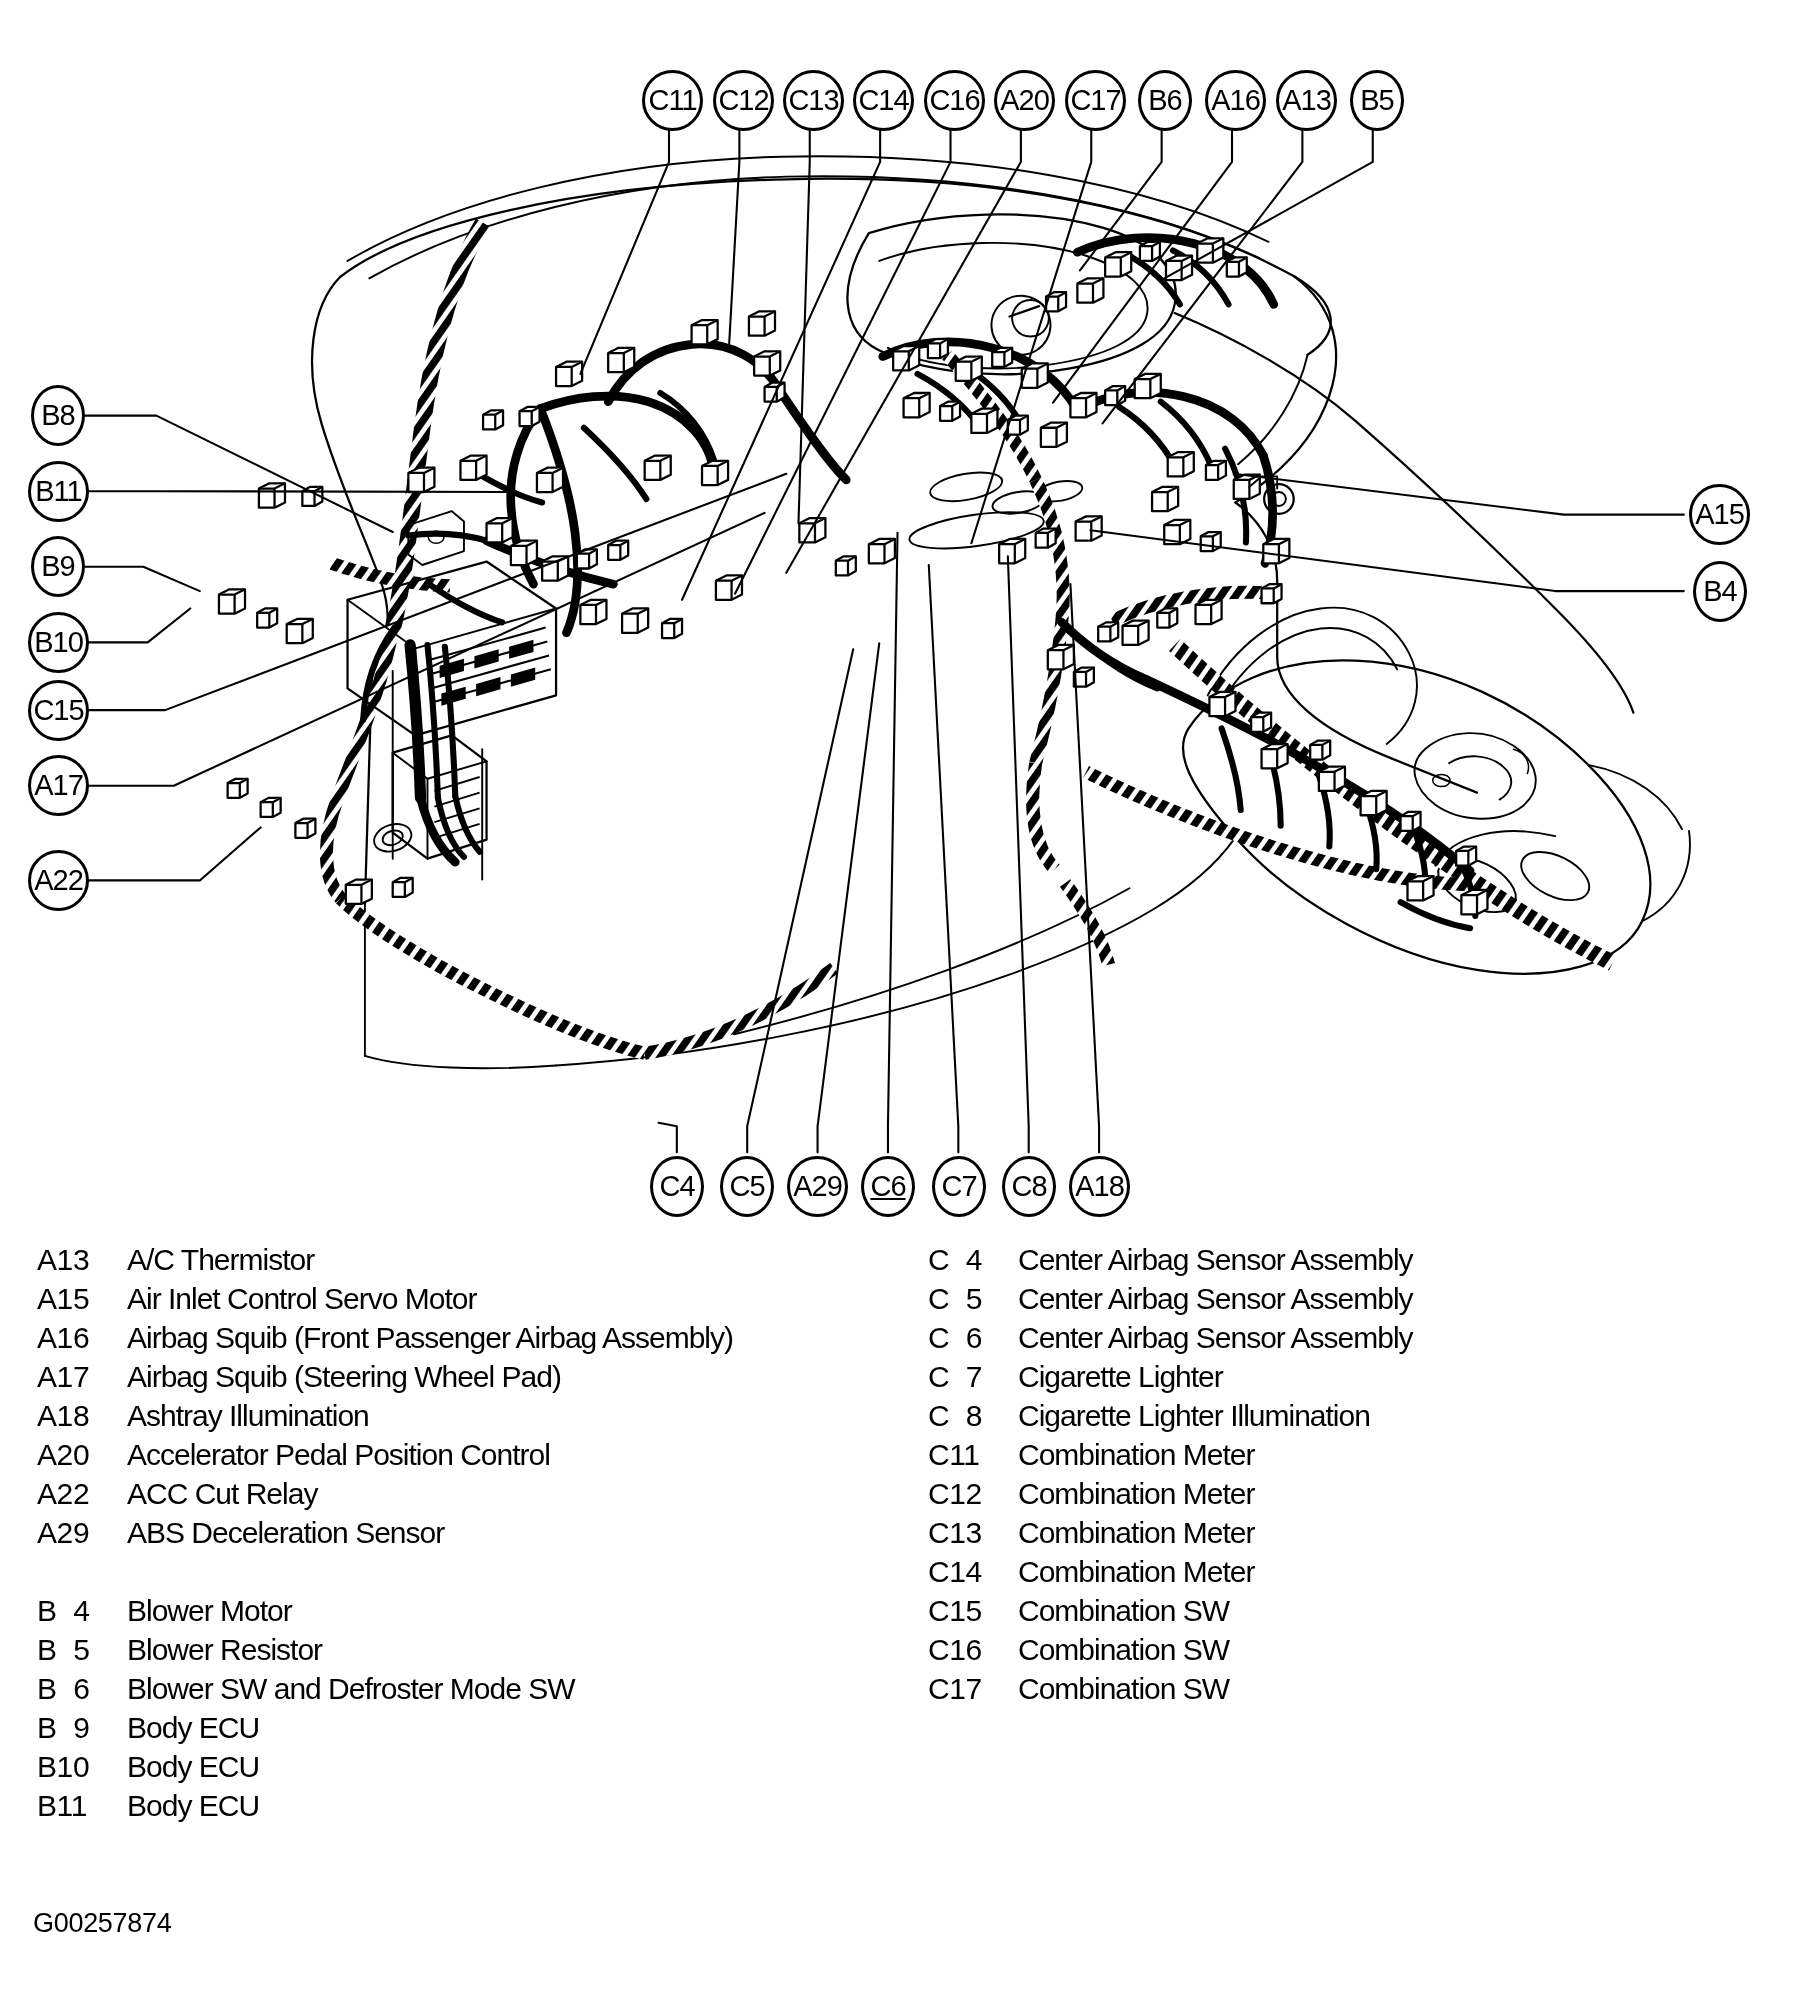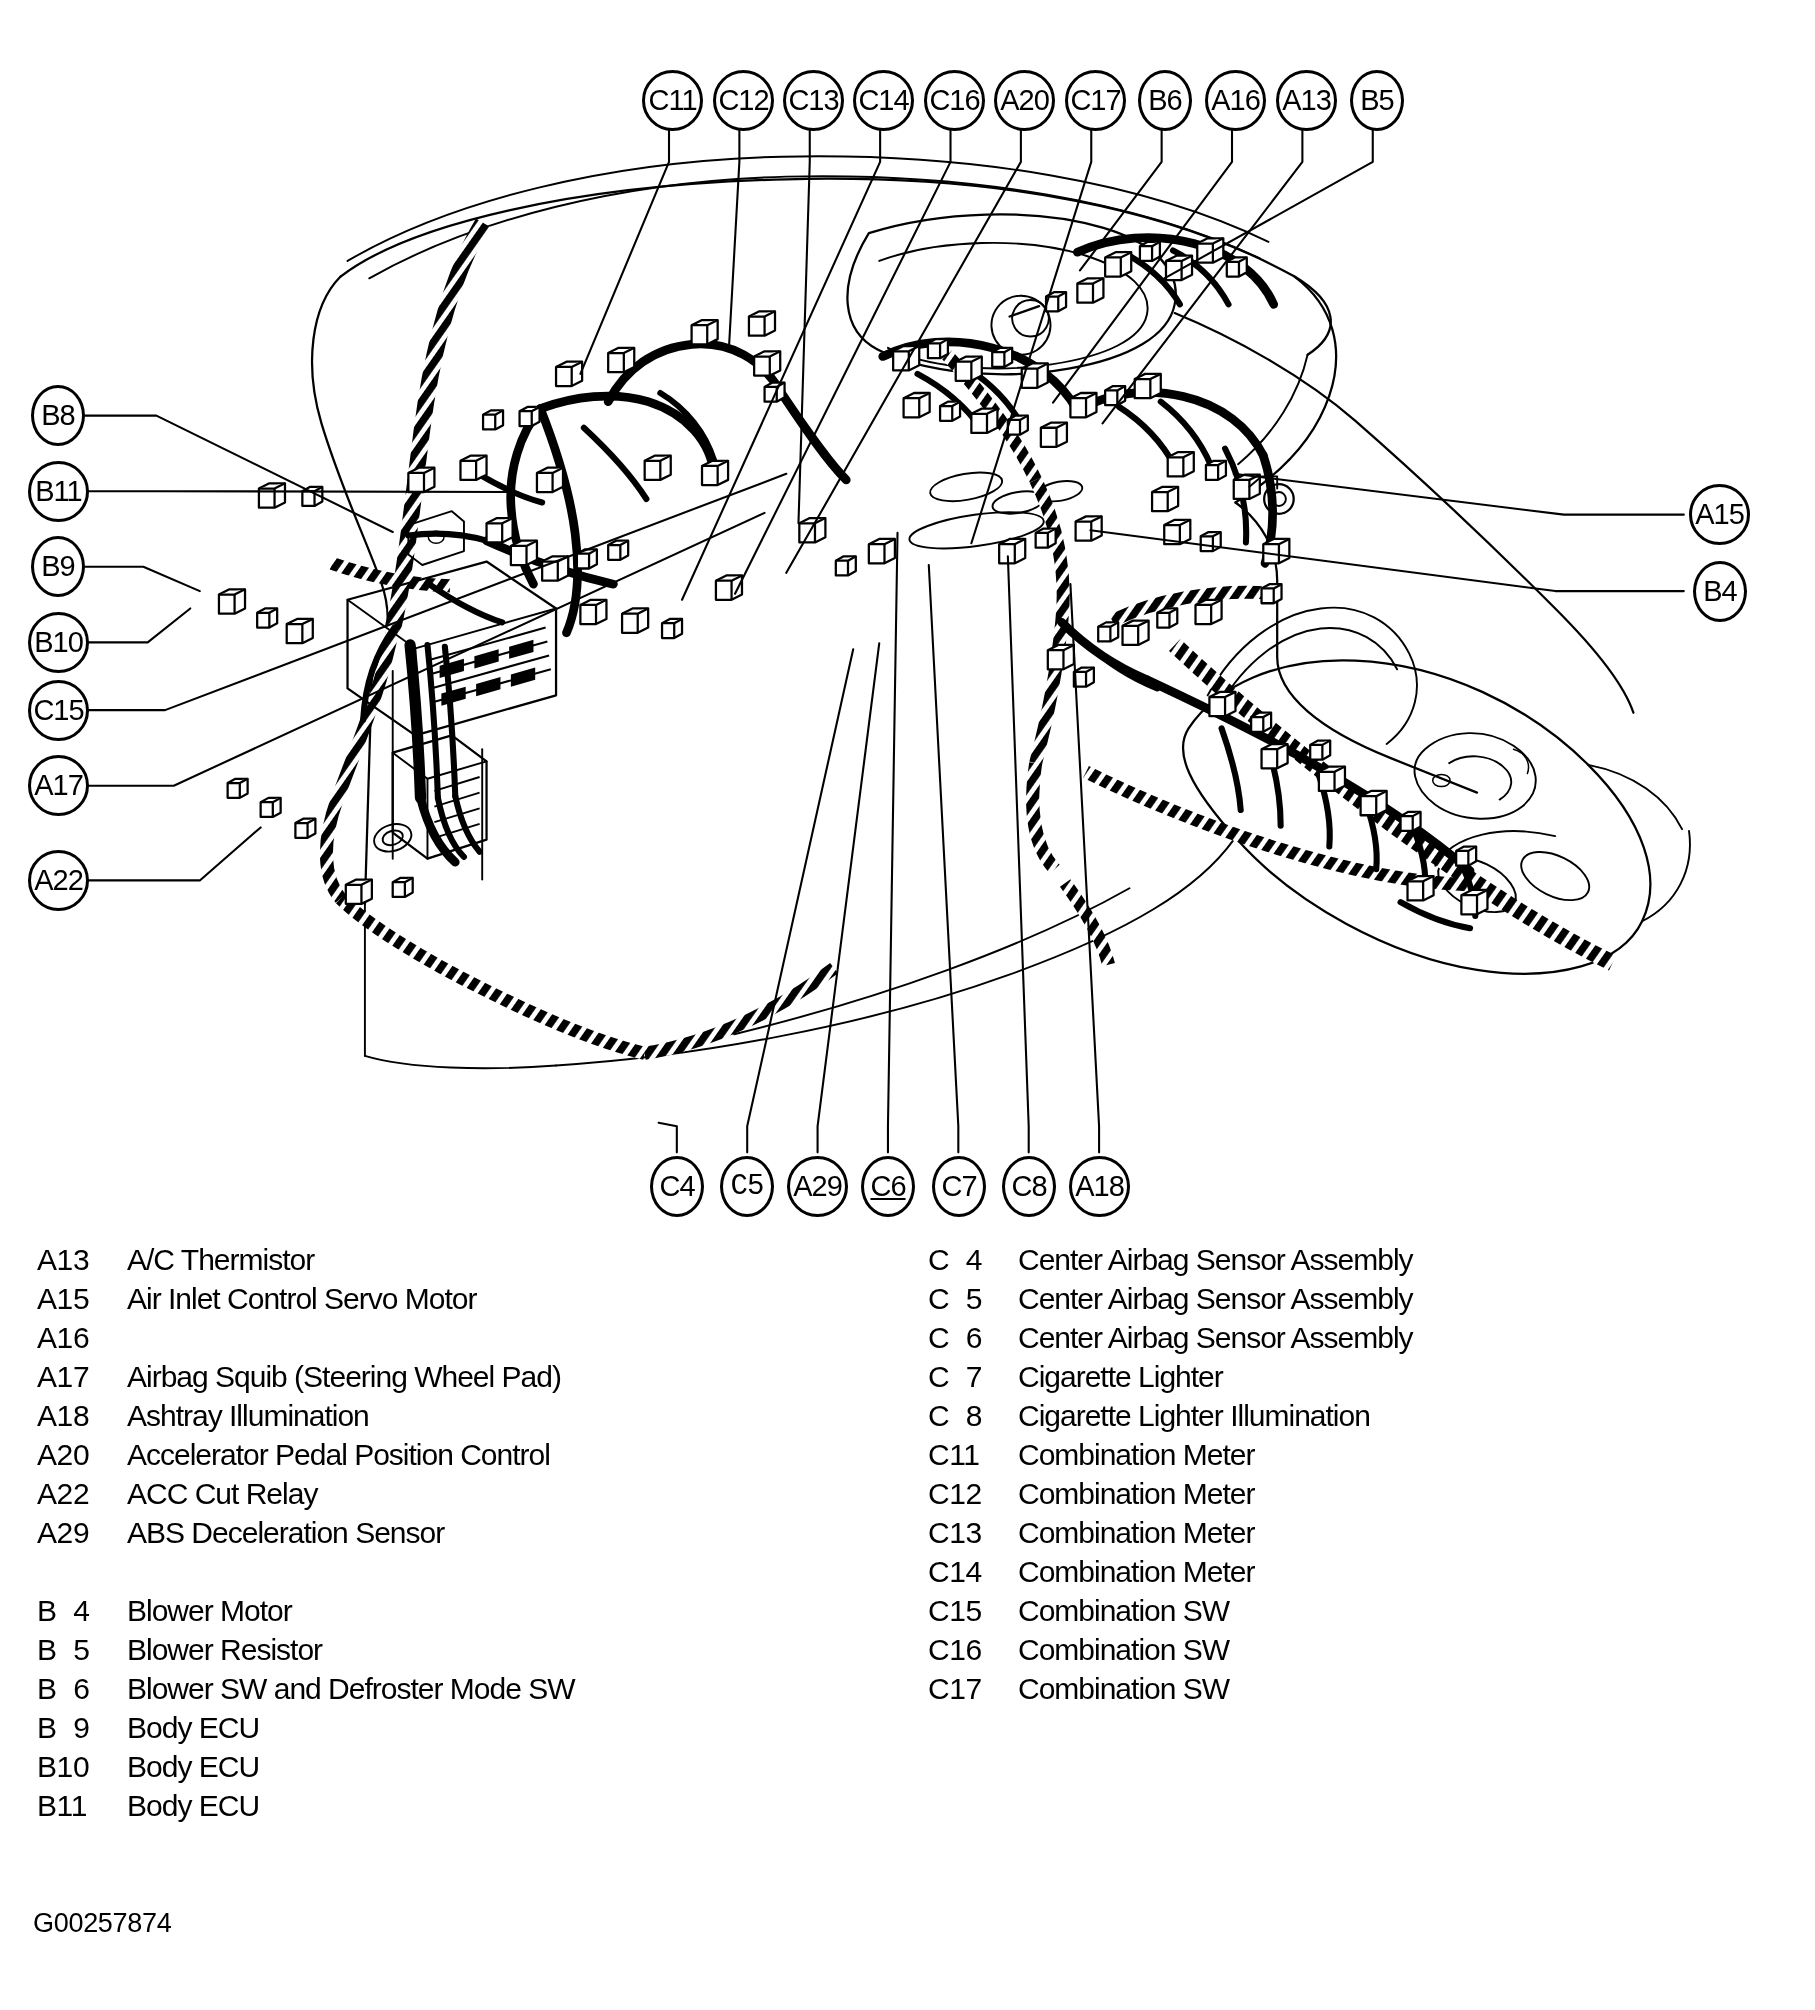--- a/index.html
+++ b/index.html
@@ -406,40 +406,41 @@
     <div class="callout wide" style="left:28px;top:850px;">A22</div>
   </div>
 
   <div>
     <div class="callout wide" style="left:1689px;top:484px;">A15</div>
     <div class="callout" style="left:1693px;top:561px;">B4</div>
   </div>
 
   <div>
     <div class="callout" style="left:650px;top:1156px;">C4</div>
-    <div class="callout" style="left:720px;top:1156px;font-family:Liberation Mono, monospace;">C5</div>
+    <div class="callout" style="left:720px;top:1156px;">C5</div>
     <div class="callout wide" style="left:787px;top:1156px;">A29</div>
     <div class="callout" style="left:861px;top:1156px;text-decoration:underline;">C6</div>
     <div class="callout" style="left:932px;top:1156px;">C7</div>
     <div class="callout" style="left:1002px;top:1156px;">C8</div>
     <div class="callout wide" style="left:1069px;top:1156px;">A18</div>
   </div>
 
   <div id="legend">
     <div class="legend-col" id="legend-left">
         <div class="legend-row">
           <span class="lg-code">A13</span>
           <span class="lg-desc">A/C Thermistor</span>
         </div>
         <div class="legend-row">
           <span class="lg-code">A15</span>
           <span class="lg-desc">Air Inlet Control Servo Motor</span>
         </div>
         <div class="legend-row">
           <span class="lg-code">A16</span>
+          <span class="lg-desc">Airbag Squib (Front Passenger Airbag Assembly)</span>
         </div>
         <div class="legend-row">
           <span class="lg-code">A17</span>
           <span class="lg-desc">Airbag Squib (Steering Wheel Pad)</span>
         </div>
         <div class="legend-row">
           <span class="lg-code">A18</span>
           <span class="lg-desc">Ashtray Illumination</span>
         </div>
         <div class="legend-row">

